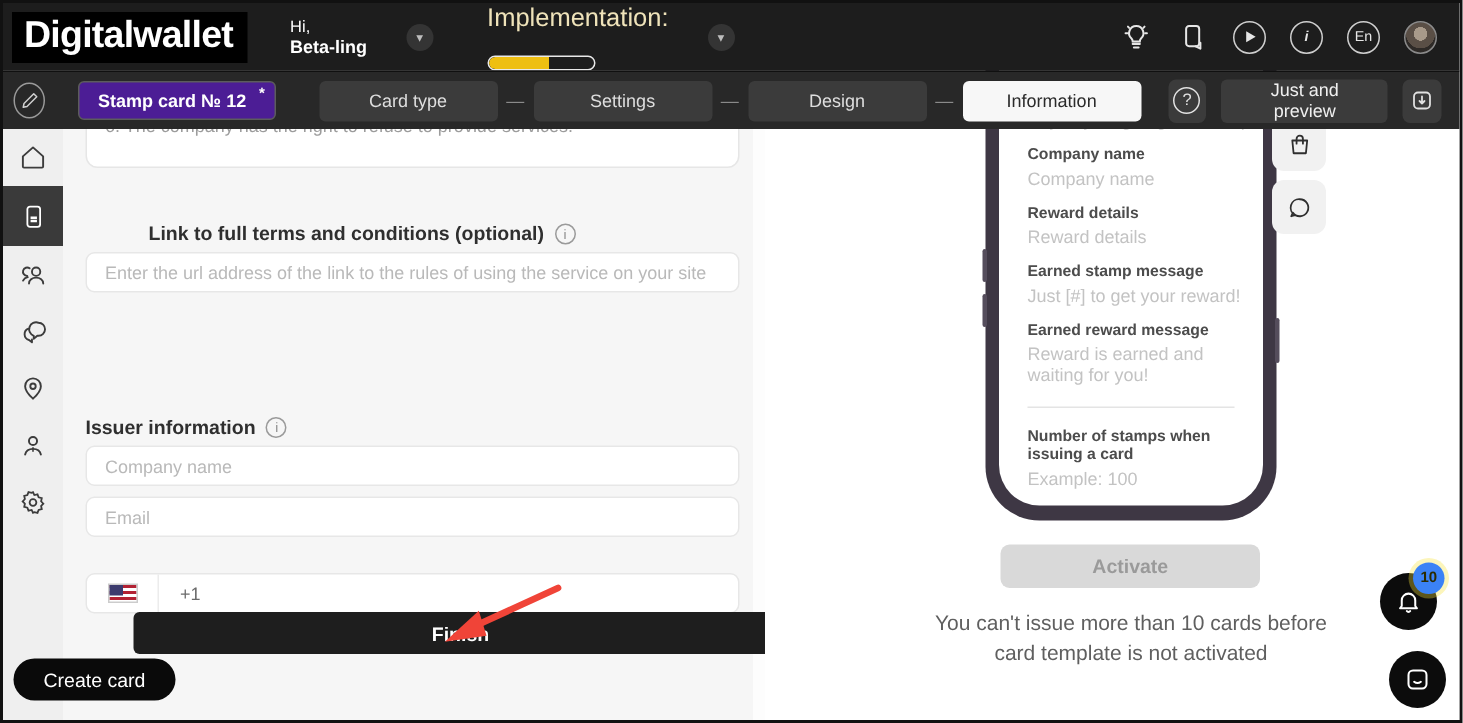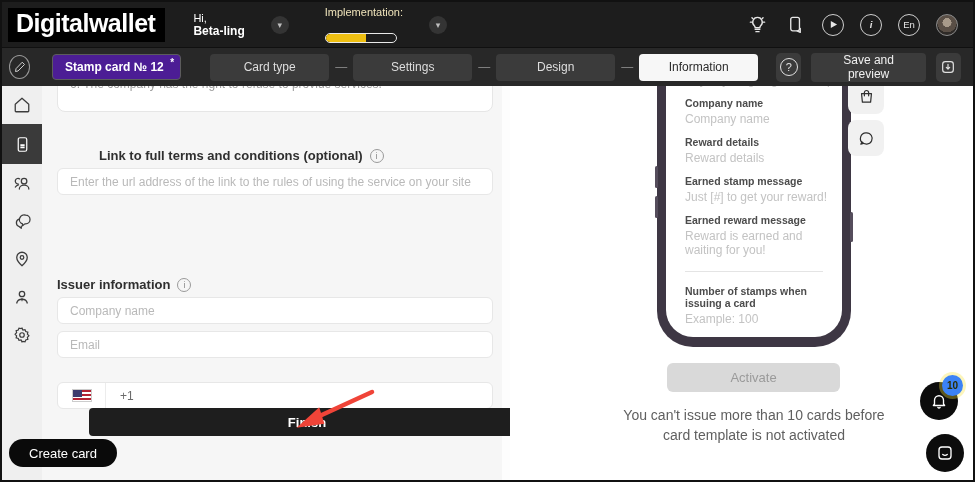--- a/index.html
+++ b/index.html
@@ -19,21 +19,21 @@
     letter-spacing:-0.5px; padding:1px 10px 4px 8px; margin-left:6px;
   }
   .greeting { margin-left:28px; color:#fff; font-size:11px; line-height:13px; }
   .greeting .name { font-weight:bold; font-size:12px; }
   .chev-circle {
     width:18px; height:18px; border-radius:50%; background:#343434;
     display:flex; align-items:center; justify-content:center;
     color:#bdbdbd; font-size:9px; margin-left:26px; cursor:pointer;
   }
   .impl { margin-left:36px; }
-  .impl-label { color:#efe3ba; font-size:11px; margin-bottom:15px; }
+  .impl-label { color:#efe3ba; font-size:17px; margin-bottom:15px; }
   .impl-track {
     width:72px; height:10px; border:1px solid #e9e9e9; border-radius:6px;
     background:#1d1d1d; overflow:hidden; position:relative;
   }
   .impl-fill { height:100%; background:#eebf12; border-radius:5px 0 0 5px; }
   .top-icons { margin-left:auto; margin-right:14px; display:flex; align-items:center; gap:14px; }
   .top-ic {
     width:24px; height:24px; display:flex; align-items:center; justify-content:center;
     color:#e6e6e6; cursor:pointer;
   }
@@ -178,21 +178,21 @@
   .pv-value { font-size:12px; color:#c3c3c3; }
   .pv-divider { border:none; border-top:1px solid #e4e4e4; margin:14px 19px 13px 0; }
   .float-btn {
     position:absolute; left:338px; width:36px; height:36px; background:#f1f1f1;
     border-radius:8px; display:flex; align-items:center; justify-content:center;
     color:#2f2f2f; cursor:pointer;
   }
   .activate-btn {
     position:absolute; left:157px; top:277px; width:173px; height:29px;
     background:#d9d9d9; border:none; border-radius:6px;
-    color:#9a9a9a; font-size:13px; cursor:default;
+    color:#9a9a9a; font-size:13px; cursor:default;font-weight:bold;
   }
   .pv-warning {
     position:absolute; left:60px; top:319px; width:368px;
     text-align:center; color:#5f5f5f; font-size:14px; line-height:20px;
   }
   
   .bell-btn {
     position:absolute; right:15px; bottom:60px; width:38px; height:38px;
     background:#0c0c0c; border-radius:50%; z-index:40;
     display:flex; align-items:center; justify-content:center; cursor:pointer;
@@ -280,21 +280,21 @@
     <div class="step">Settings</div>
     <span class="step-dash">—</span>
     <div class="step">Design</div>
     <span class="step-dash">—</span>
     <div class="step active">Information</div>
   </div>
 
   <div class="help-btn">
     <div class="qring">?</div>
   </div>
-  <button class="save-btn">Save and preview</button>
+  <button class="save-btn">Just and preview</button>
   <div class="dl-btn">
     <svg width="16" height="16" viewBox="0 0 24 24" fill="none" stroke="#e0e0e0" stroke-width="1.8" stroke-linecap="round" stroke-linejoin="round">
       <rect x="4" y="4" width="16" height="16" rx="4"></rect>
         <path d="M12 8v7M9.5 12.5L12 15l2.5-2.5"></path>
     </svg>
   </div>
 </div>
 
 <div class="sidebar">
   <div class="side-item">

